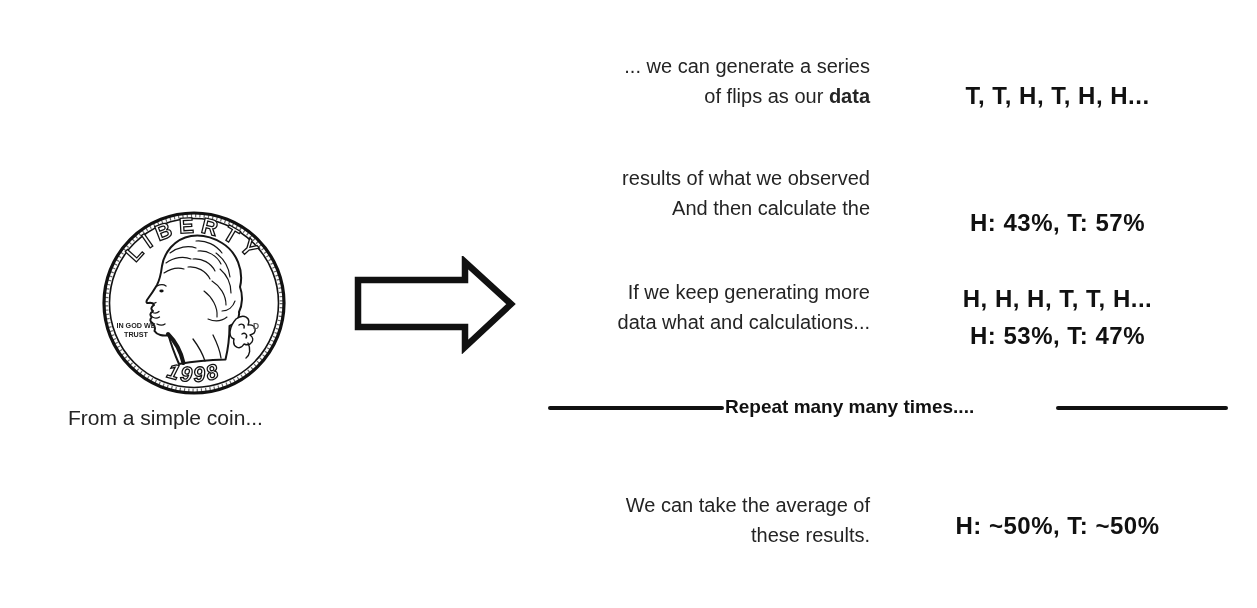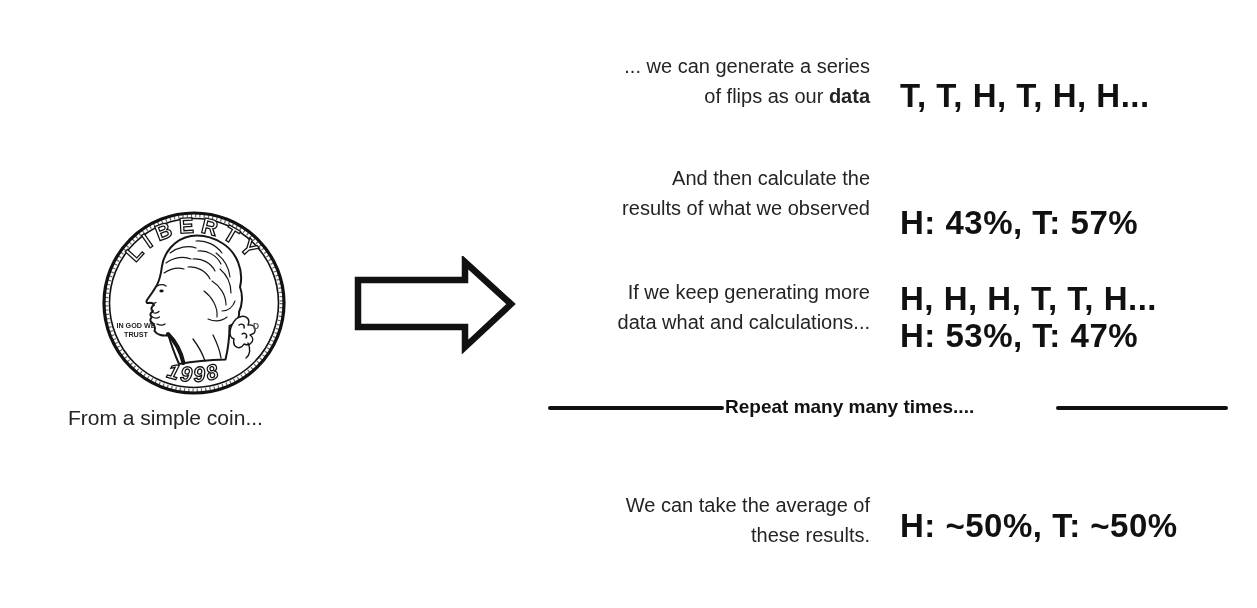--- a/index.html
+++ b/index.html
@@ -16,22 +16,22 @@
     position:absolute;
     left:540px;width:330px;
     text-align:right;
     font-size:20px;line-height:30px;
     color:#242424;
   }
   .step-desc .line{display:block;}
   .step-value{
     position:absolute;
     left:900px;width:315px;
-    text-align:left;
-    font-size:33px;line-height:37px;
+    text-align:center;
+    font-size:24px;line-height:37px;
     font-weight:bold;color:#111;
     letter-spacing:.5px;
   }
   .coin-caption{
     position:absolute;
     left:68px;top:406px;width:255px;
     font-size:21px;color:#242424;
   }
   .divider-label{
     position:absolute;
@@ -132,22 +132,22 @@
     <polygon points="6,24 113,24 113,6 159,48 113,91 113,71 6,71" fill="#ffffff" stroke="#111" stroke-width="6.5" stroke-linejoin="miter"></polygon>
   </svg>
 
   <div class="step-desc" style="top:51px;">
     <span class="line">... we can generate a series</span>
     <span class="line"><span>of flips as our </span><strong>data</strong></span>
   </div>
   <div class="step-value" style="top:77px;">T, T, H, T, H, H...</div>
 
   <div class="step-desc" style="top:163px;">
+    <span class="line">results of what we observed</span>
     <span class="line">And then calculate the</span>
-    <span class="line">results of what we observed</span>
   </div>
   <div class="step-value" style="top:204px;">H: 43%, T: 57%</div>
 
   <div class="step-desc" style="top:277px;">
     <span class="line">If we keep generating more</span>
     <span class="line">data what and calculations...</span>
   </div>
   <div class="step-value" style="top:280px;">
     <span class="line" style="display:block;">H, H, H, T, T, H...</span>
     <span class="line" style="display:block;">H: 53%, T: 47%</span>

